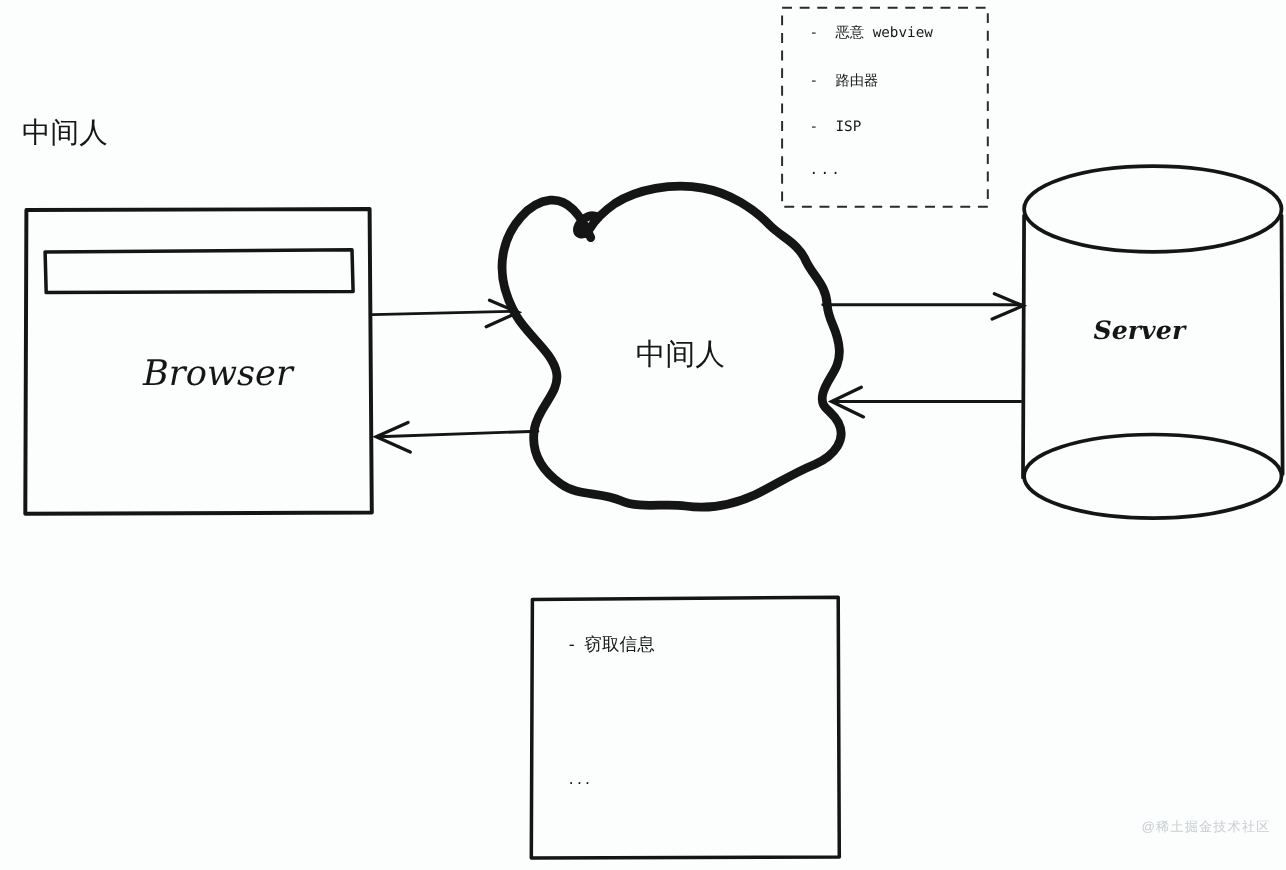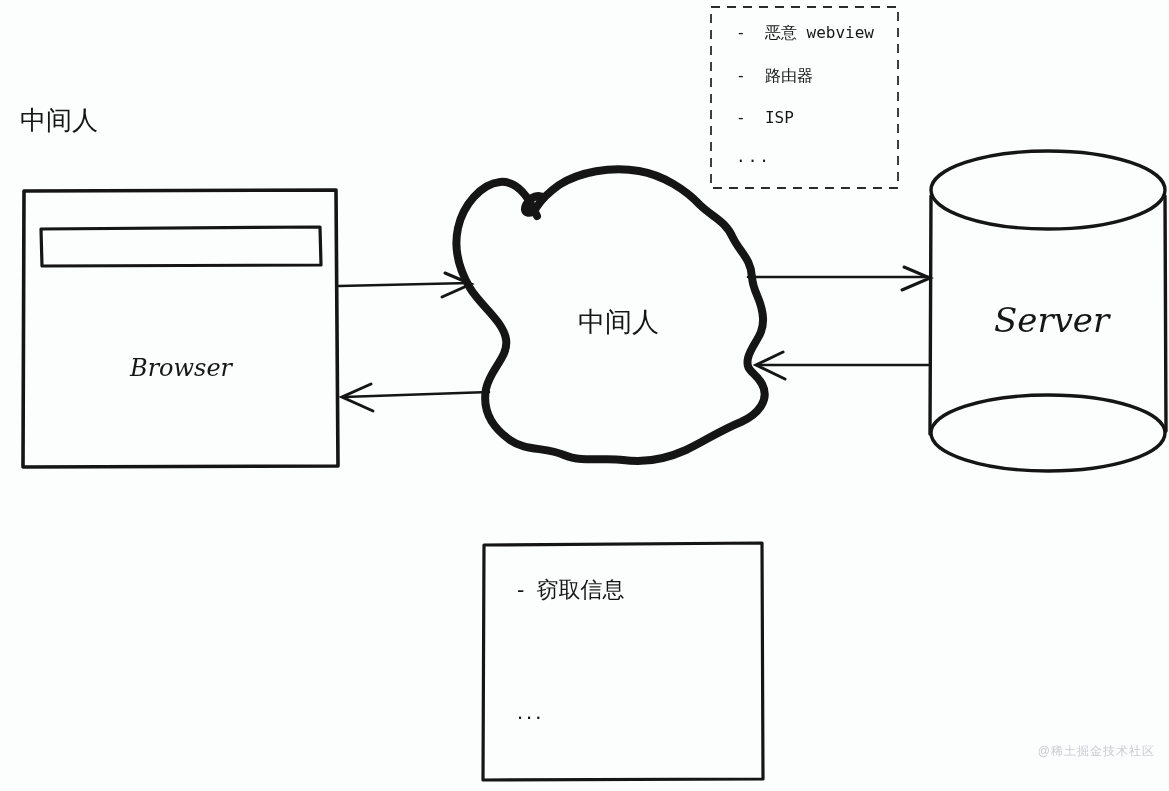--- a/index.html
+++ b/index.html
@@ -12,28 +12,28 @@
     color:#161616;
   }
   #canvas{position:absolute;left:0;top:0;}
   .label{position:absolute;color:#161616;line-height:1.1;}
   .cjk{font-family:Liberation Sans, sans-serif;}
   .hand{font-family:"DejaVu Serif", serif;font-style:italic;}
   .mono{font-family:"DejaVu Sans Mono", monospace;}
   .pre{white-space:pre;}
   .page-title{left:20px;top:106px;font-size:26px;}
   .cloud-label{left:578px;top:308px;font-size:27px;}
-  .browser-label{left:130px;top:355px;font-size:24px;}
-  .server-label{left:994px;top:302px;font-size:34px;}
-  .threat-item{left:736px;font-size:16px;}
+  .browser-label{left:130px;top:322px;font-size:32px;}
+  .server-label{left:994px;top:288px;font-size:23px;font-weight:bold;}
+  .threat-item{left:736px;font-size:13px;}
   .threat-0{top:24px;}
   .threat-1{top:67px;}
   .threat-2{top:109px;}
   .threat-3{top:148px;letter-spacing:2px;}
-  .action-item{left:517px;font-size:22px;}
+  .action-item{left:517px;font-size:16px;}
   .action-0{top:578px;}
   .action-1{top:641px;}
   .action-2{top:700px;letter-spacing:3px;}
   .watermark{
     right:14px;top:745px;left:auto;
     font-size:12px;color:#c8cdd0;letter-spacing:1px;
   }
 </style>
 </head>
 <body>

